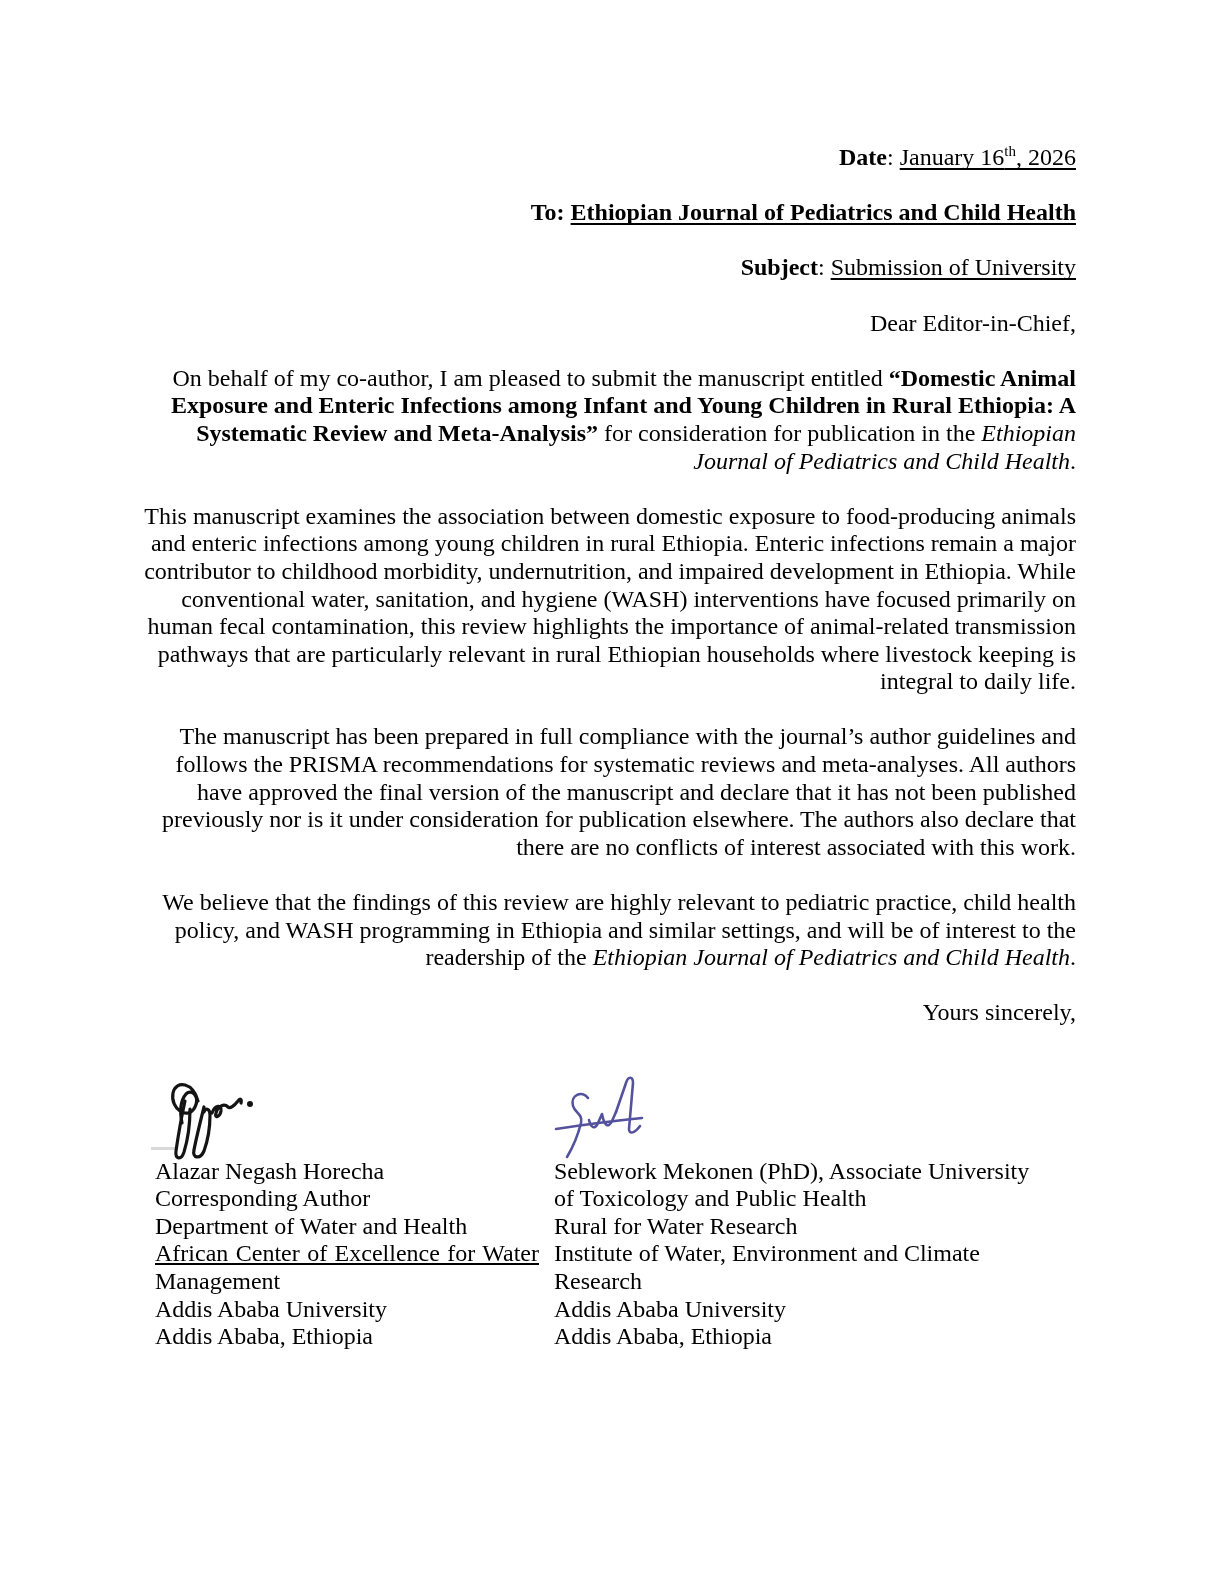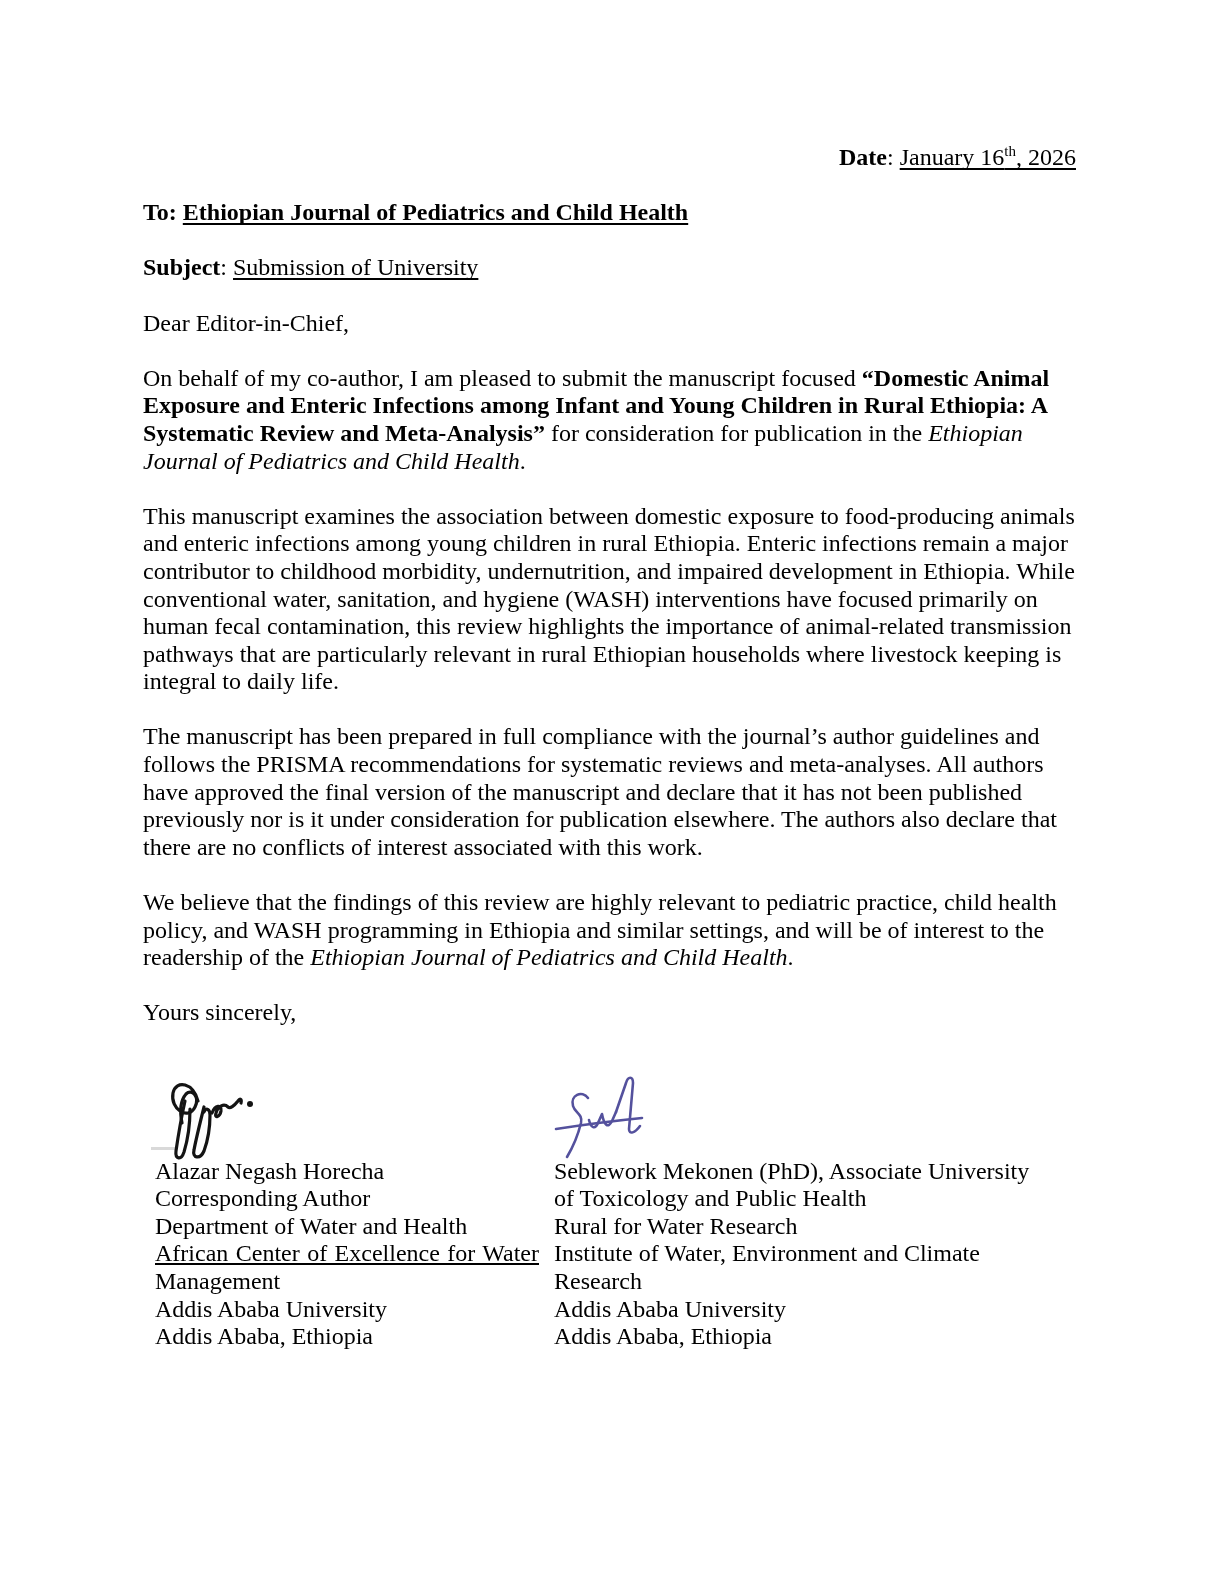--- a/index.html
+++ b/index.html
@@ -9,21 +9,21 @@
     height: 1584px;
     background: #ffffff;
     box-sizing: border-box;
     padding: 144px 148px 0 143px;
     font-family: "Liberation Serif", "DejaVu Serif", serif;
     font-size: 24px;
     line-height: 27.6px;
     color: #000000;
     overflow: hidden;
   }
-  .line, p { margin: 0 0 27.6px 0; }
+  .line, p { margin: 0 0 27.6px 0; text-align: right; }
   b { font-weight: bold; }
   i { font-style: italic; }
   .u {
     text-decoration: underline;
     text-decoration-thickness: 2px;
     text-underline-offset: 3px;
     text-decoration-skip-ink: none;
   }
   .date-line { text-align: right; }
   sup {
@@ -54,21 +54,21 @@
 <div class="page">
 
   <div class="line date-line"><b>Date</b><span>: </span><span class="u"><span>January 16</span><sup>th</sup><span>, 2026</span></span></div>
 
   <div class="line"><b>To:</b><b> </b><b class="u">Ethiopian Journal of Pediatrics and Child Health</b></div>
 
   <div class="line"><b>Subject</b><span>: </span><span class="u">Submission of University</span></div>
 
   <p>Dear Editor-in-Chief,</p>
 
-  <p><span>On behalf of my co-author, I am pleased to submit the manuscript focused </span><b>“Domestic Animal Exposure and Enteric Infections among Infant and Young Children in Rural Ethiopia: A Systematic Review and Meta-Analysis”</b><span> for consideration for publication in the </span><i>Ethiopian Journal of Pediatrics and Child Health</i><span>.</span></p>
+  <p><span>On behalf of my co-author, I am pleased to submit the manuscript entitled </span><b>“Domestic Animal Exposure and Enteric Infections among Infant and Young Children in Rural Ethiopia: A Systematic Review and Meta-Analysis”</b><span> for consideration for publication in the </span><i>Ethiopian Journal of Pediatrics and Child Health</i><span>.</span></p>
 
   <p>This manuscript examines the association between domestic exposure to food-producing animals and enteric infections among young children in rural Ethiopia. Enteric infections remain a major contributor to childhood morbidity, undernutrition, and impaired development in Ethiopia. While conventional water, sanitation, and hygiene (WASH) interventions have focused primarily on human fecal contamination, this review highlights the importance of animal-related transmission pathways that are particularly relevant in rural Ethiopian households where livestock keeping is integral to daily life.</p>
 
   <p>The manuscript has been prepared in full compliance with the journal’s author guidelines and follows the PRISMA recommendations for systematic reviews and meta-analyses. All authors have approved the final version of the manuscript and declare that it has not been published previously nor is it under consideration for publication elsewhere. The authors also declare that there are no conflicts of interest associated with this work.</p>
 
   <p><span>We believe that the findings of this review are highly relevant to pediatric practice, child health policy, and WASH programming in Ethiopia and similar settings, and will be of interest to the readership of the </span><i>Ethiopian Journal of Pediatrics and Child Health</i><span>.</span></p>
 
 
   <p>Yours sincerely,</p>
 

